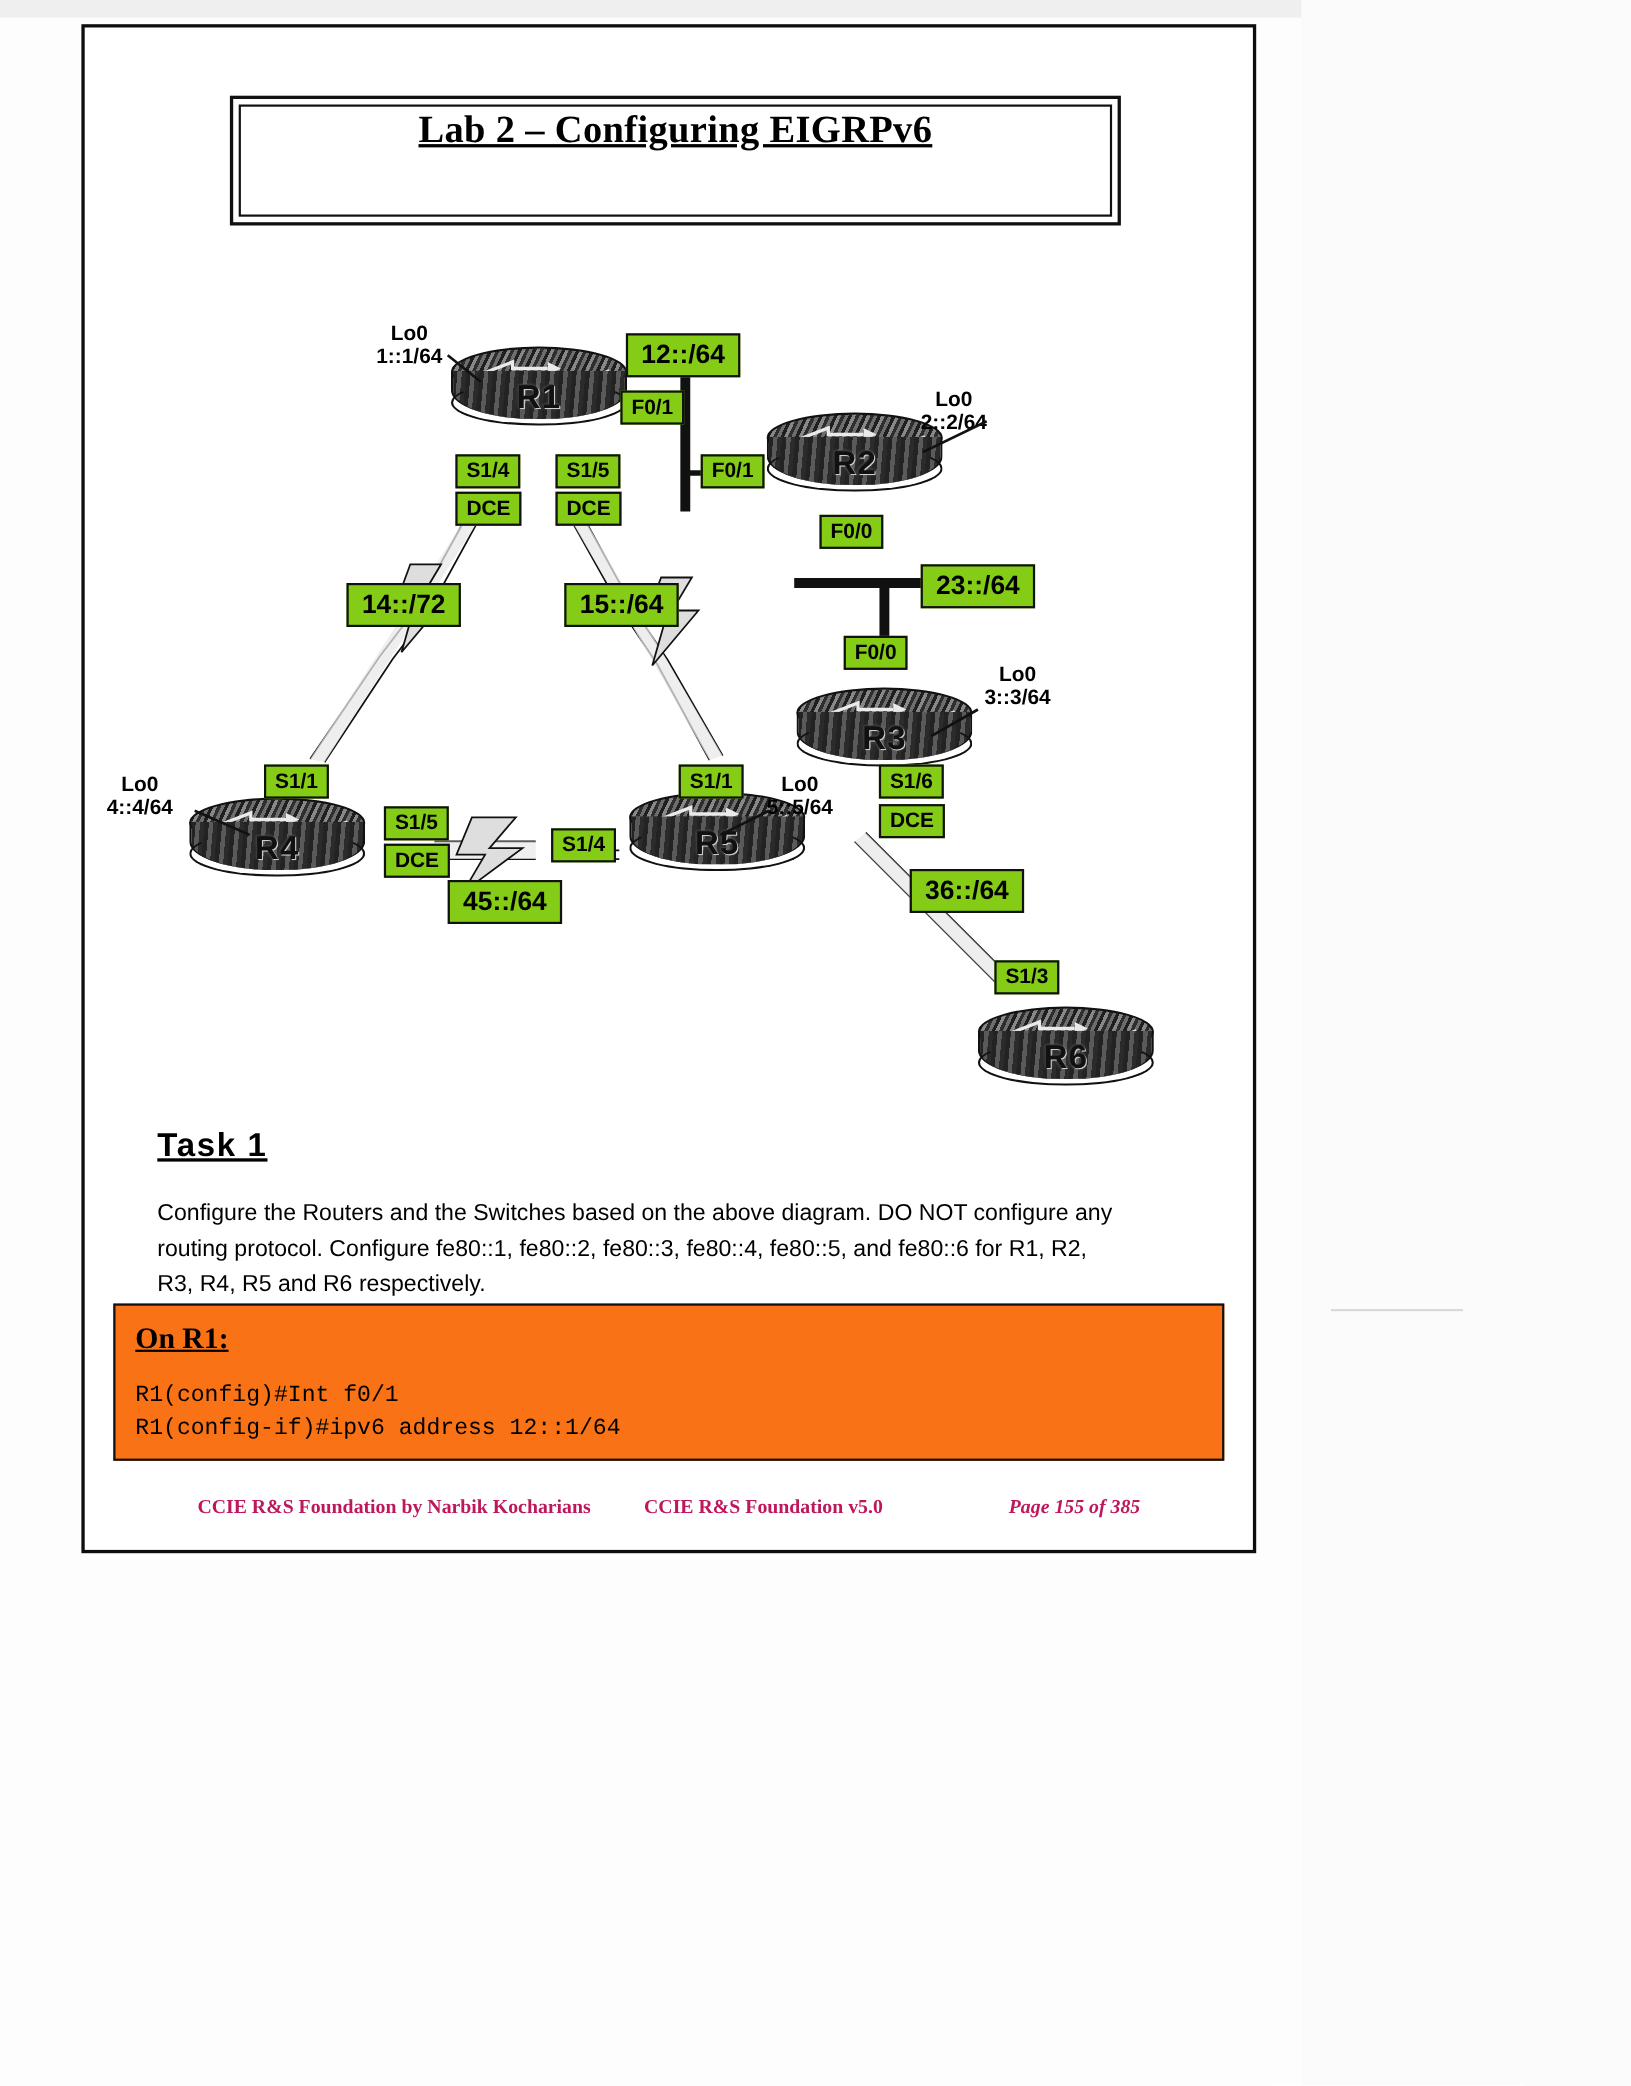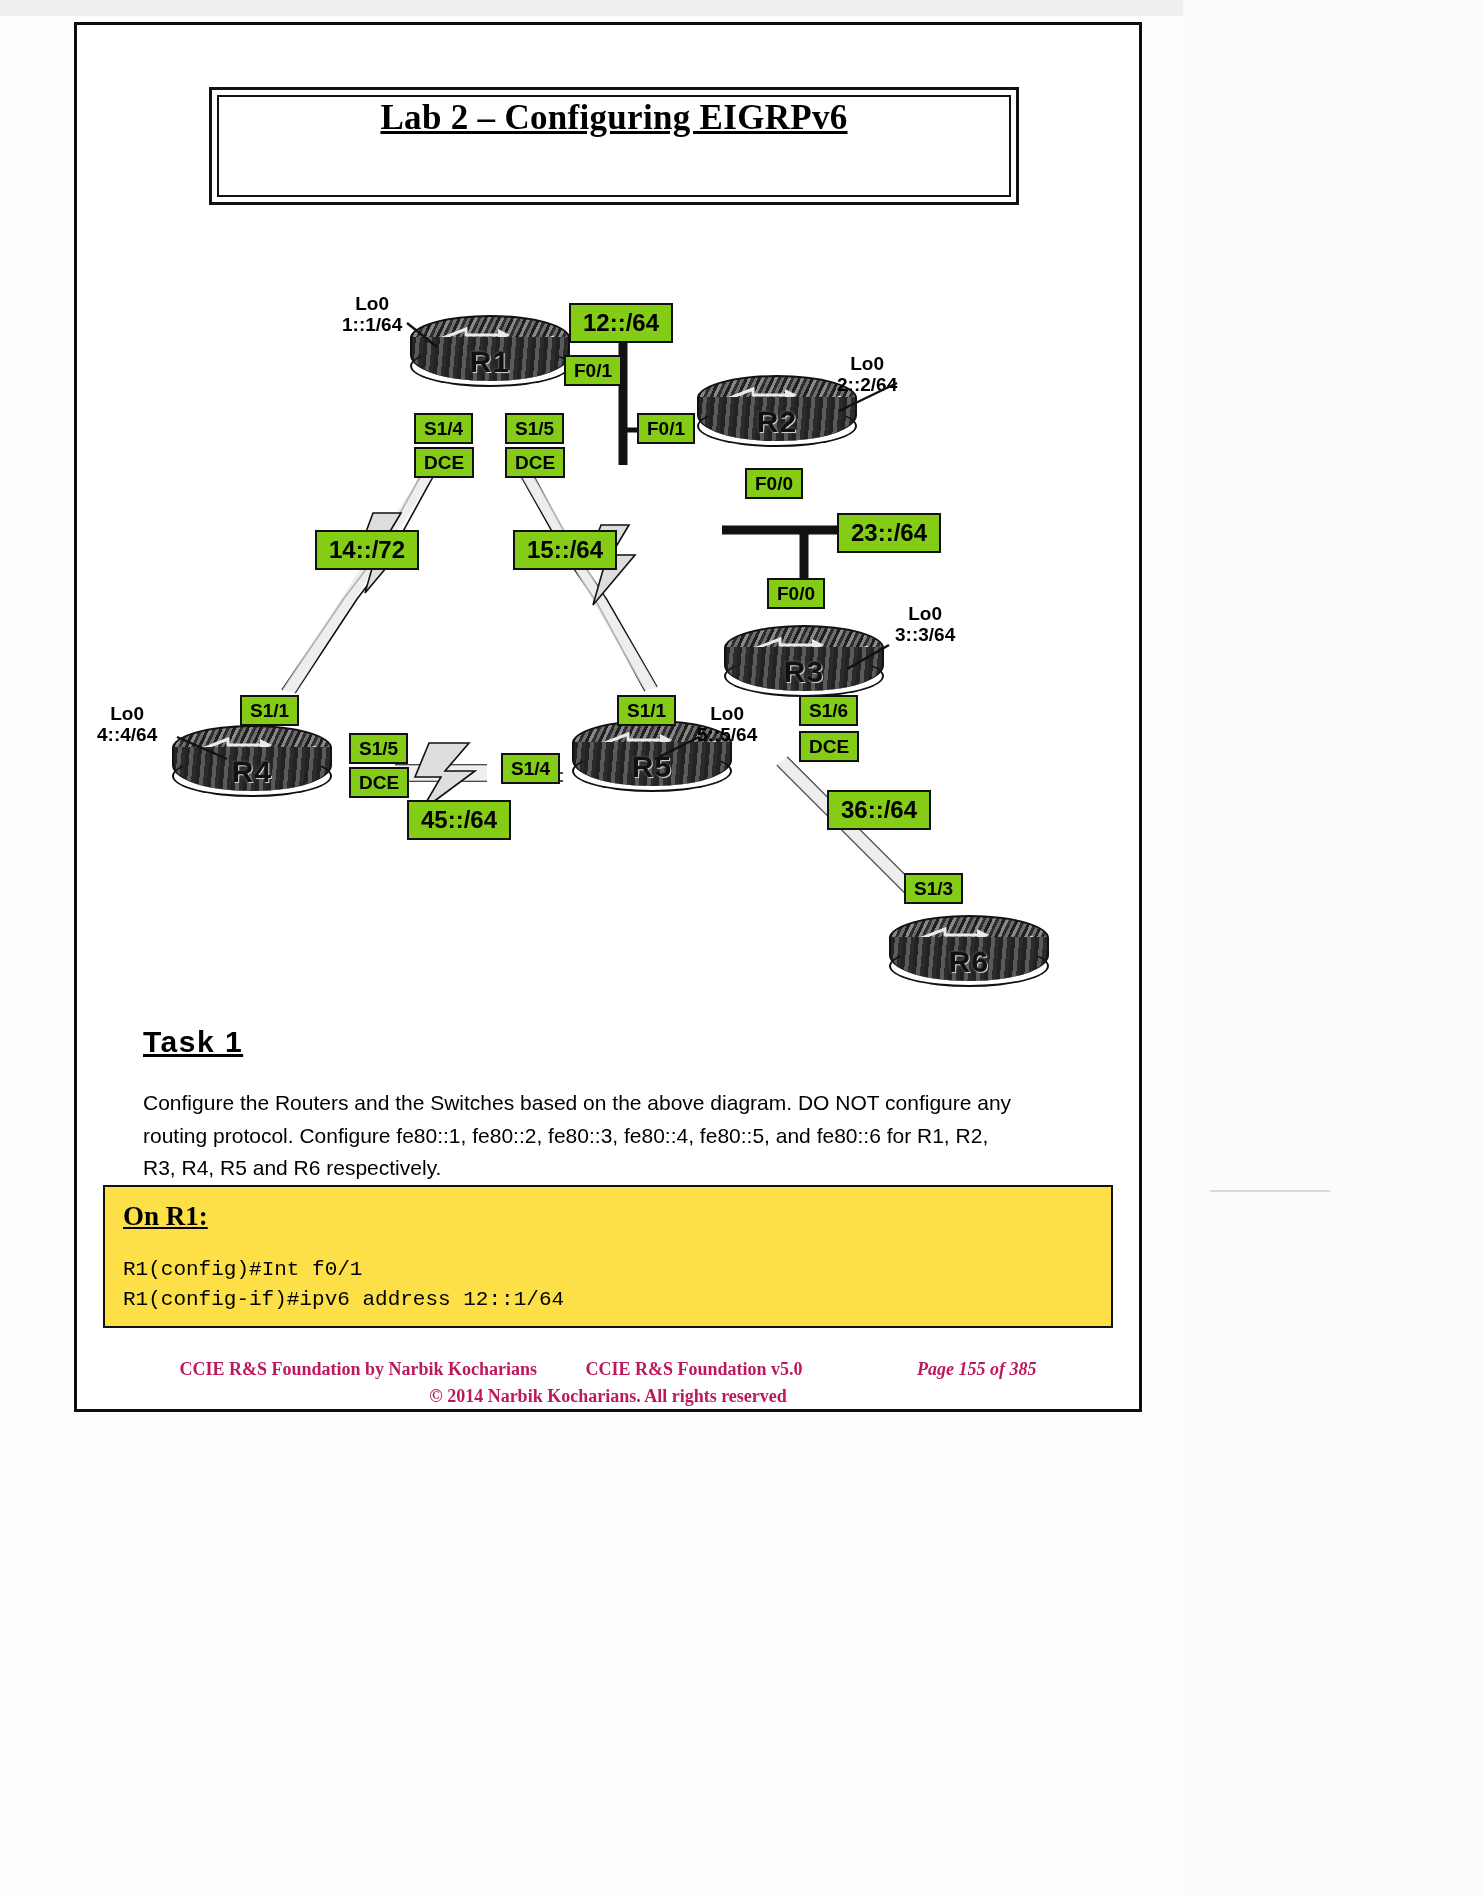--- a/index.html
+++ b/index.html
@@ -195,21 +195,21 @@
 
   
   .config-box {
     position: absolute;
     left: 26px;
     top: 1160px;
     width: 1010px;
     height: 143px;
     border: 2px solid #111;
     box-sizing: border-box;
-    background: #fde047;
+    background: #f97316;
   }
   .config-head {
     position: absolute;
     left: 18px;
     top: 14px;
     font-family: "Liberation Serif", serif;
     font-weight: bold;
     font-size: 27px;
     color: #000;
     text-decoration: underline;
@@ -458,16 +458,15 @@
     <div class="config-lines"><span>R1(config)#</span><b>Int f0/1</b>
 <span>R1(config-if)#</span><b>ipv6 address 12::1/64</b></div>
   </div>
 
   <div class="footer">
     <div class="row1">
       <span class="f1">CCIE R&amp;S Foundation by Narbik Kocharians</span>
       <span class="f2">CCIE R&amp;S Foundation v5.0</span>
       <span class="f3">Page 155 of 385</span>
     </div>
-    <div class="row2">© 2014 Narbik Kocharians. All rights reserved</div>
   </div>
 
 </div>
 
 </body></html>

